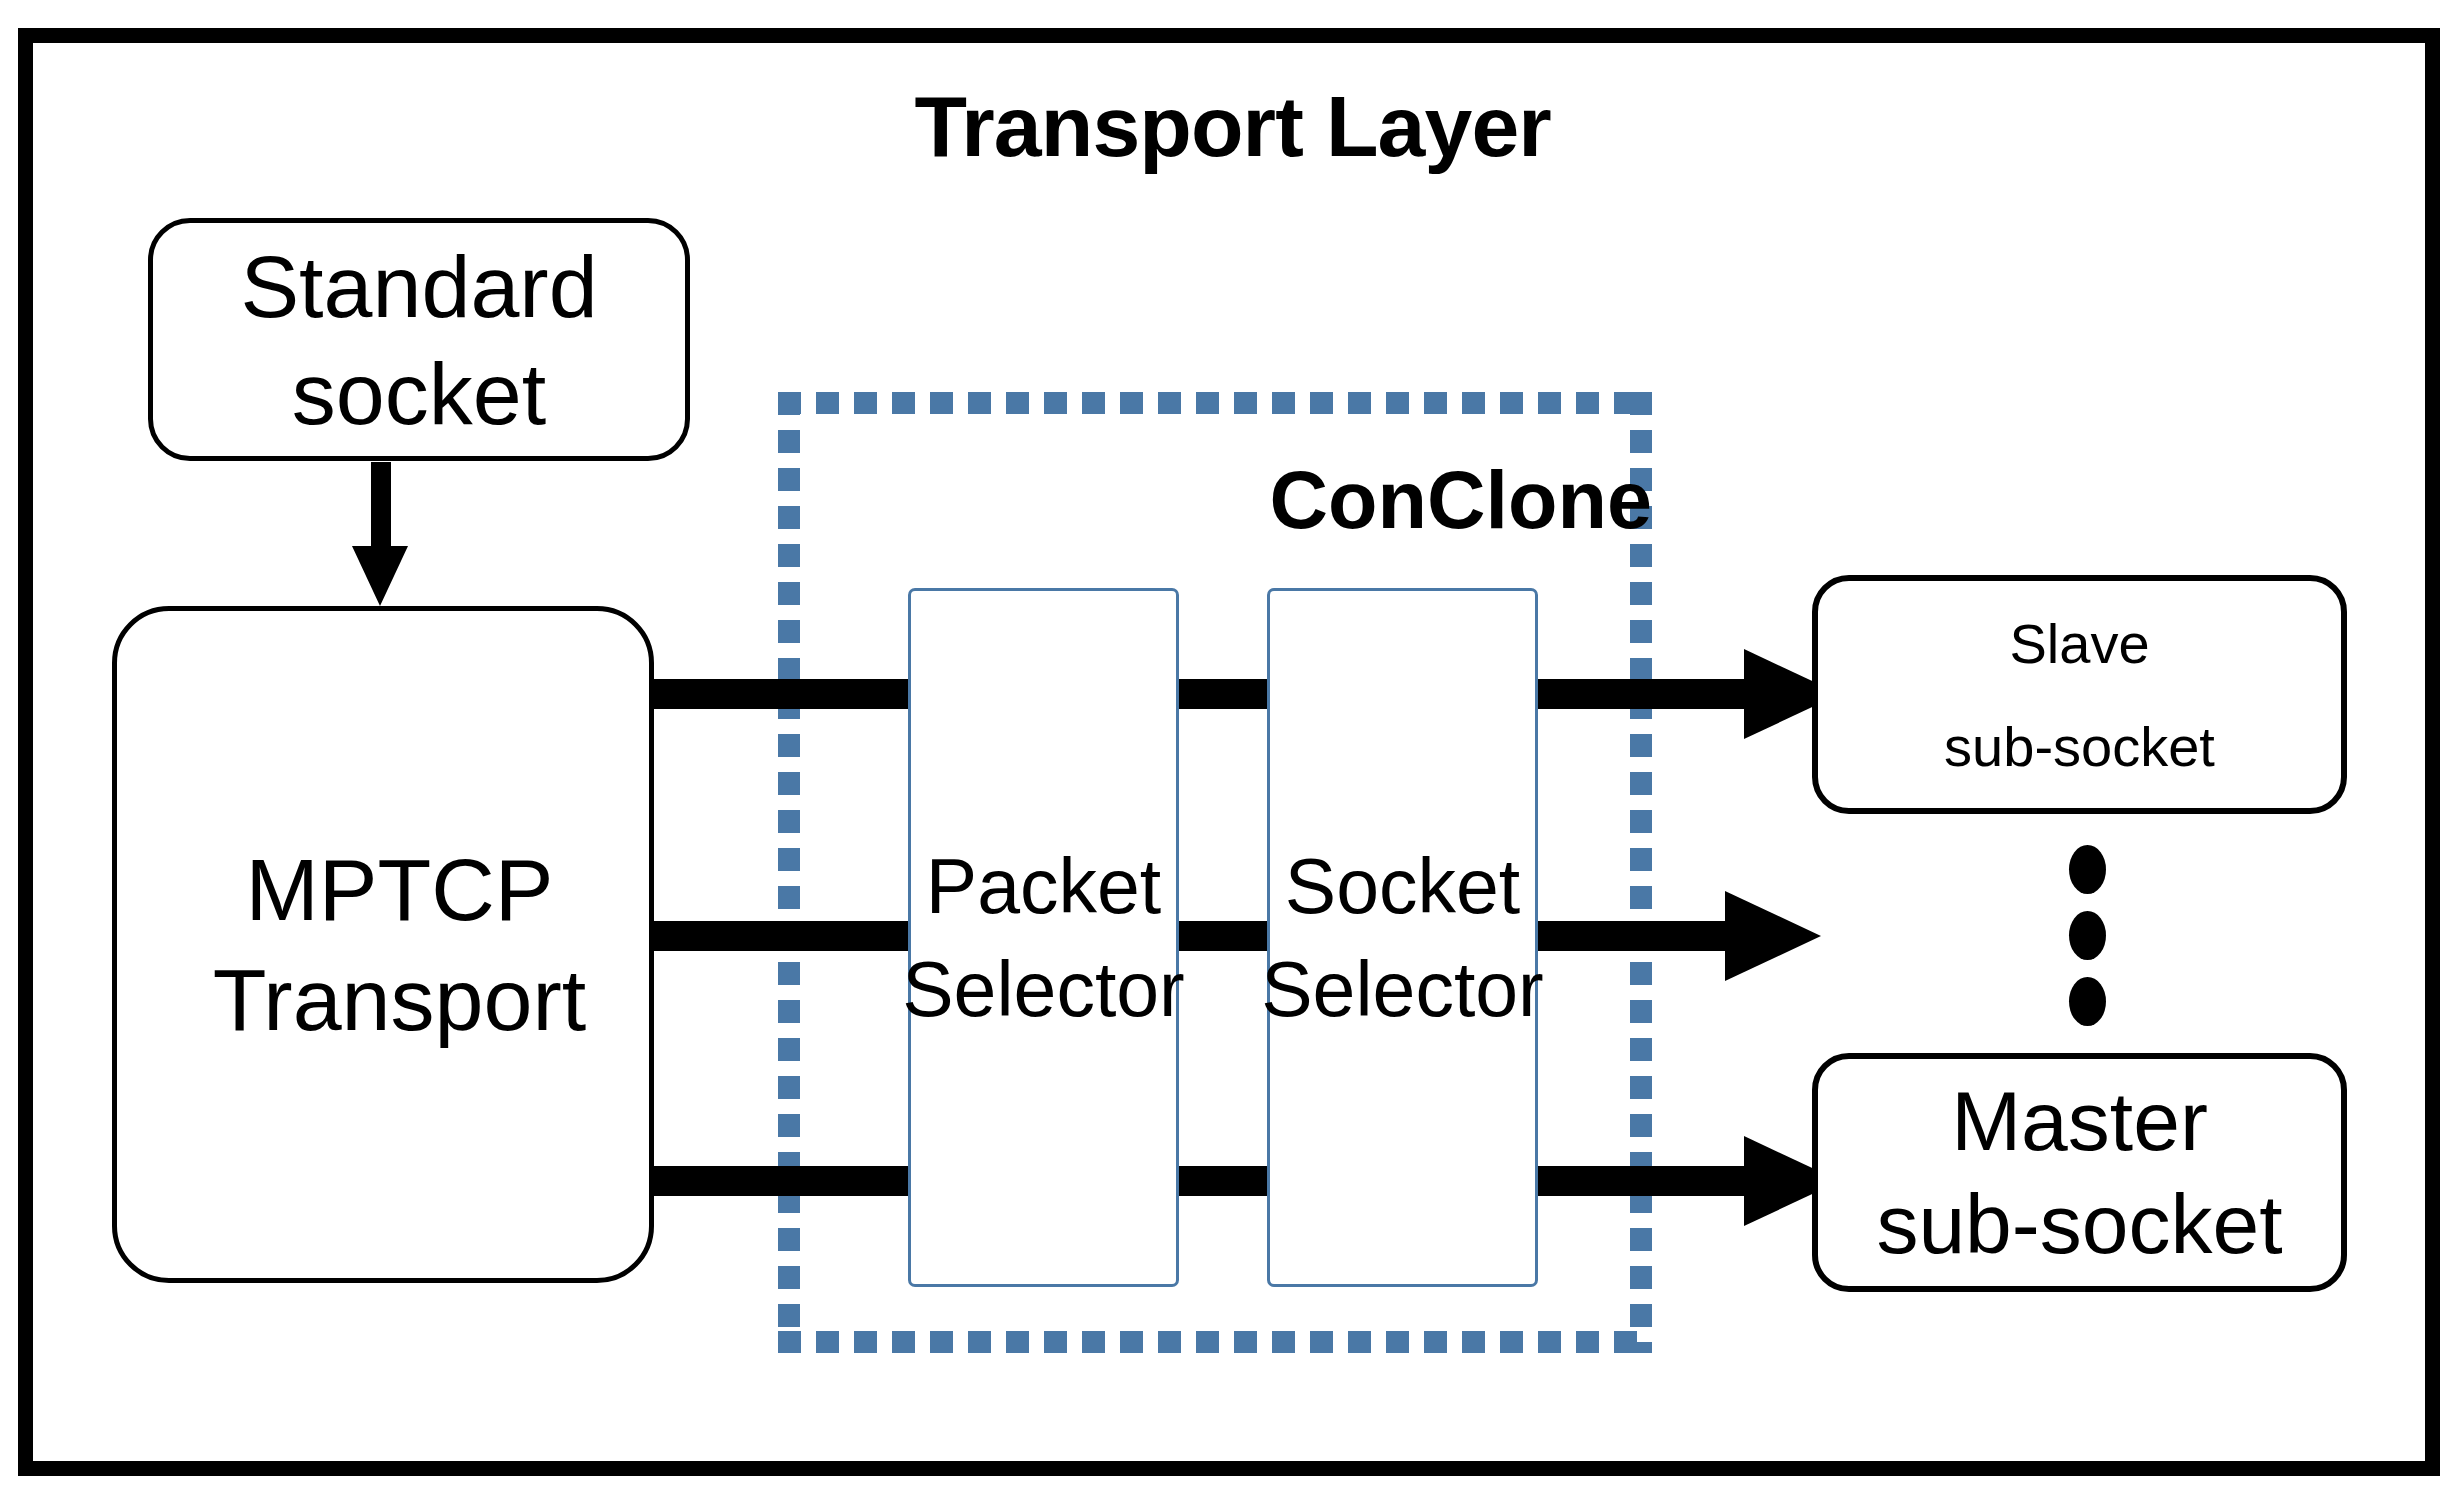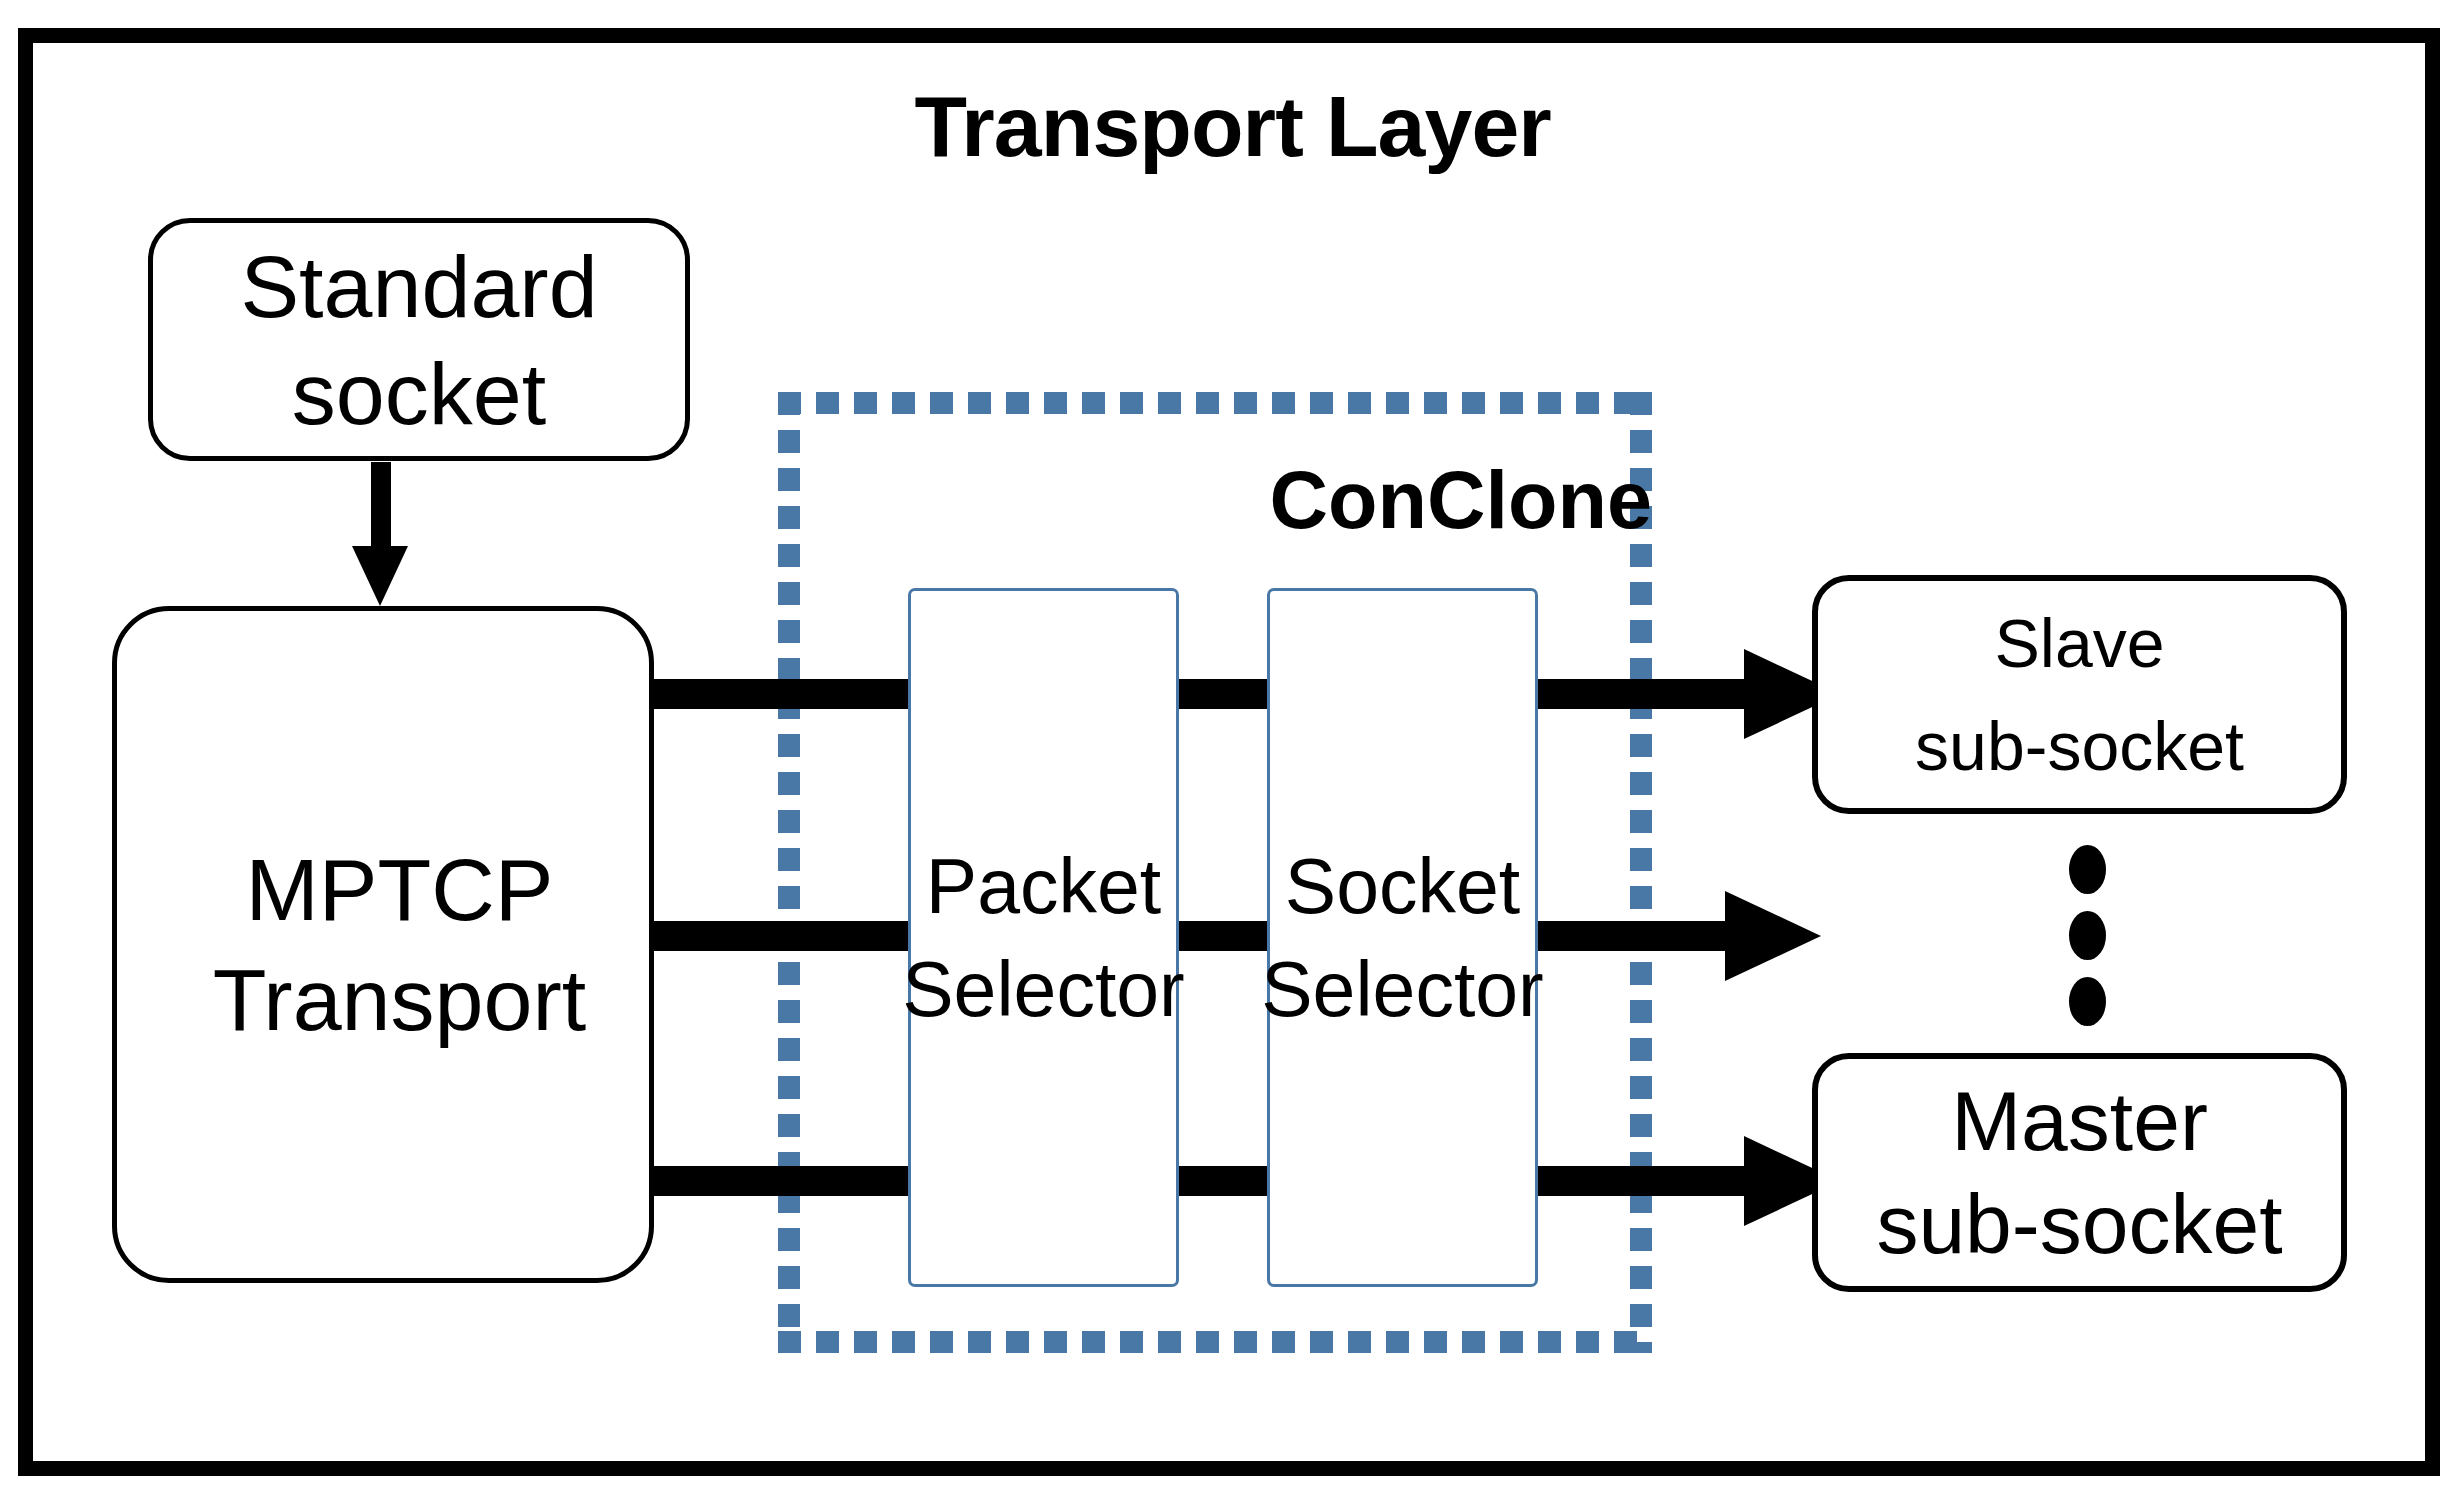--- a/index.html
+++ b/index.html
@@ -54,21 +54,21 @@
     top: 588px; width: 271px; height: 699px;
     border: 3.7px solid var(--accent);
     border-radius: 7px;
     font-size: 77px; line-height: 103px;
   }
   .packet-selector { left: 908px; }
   .socket-selector { left: 1267px; }
   .slave {
     left: 1812px; top: 575px; width: 535px; height: 239px;
     border-width: 6.4px; border-radius: 37px;
-    font-size: 68px; line-height: 103px; text-align: right;
+    font-size: 56px; line-height: 103px; text-align: right;
   }
   .master {
     left: 1812px; top: 1053px; width: 535px; height: 239px;
     border-width: 6.4px; border-radius: 37px;
     font-size: 84px; line-height: 103px;
   }
   
   .dash { position: absolute; z-index: 1; }
   .dash-h {
     left: 778px; width: 874px; height: 22px;

